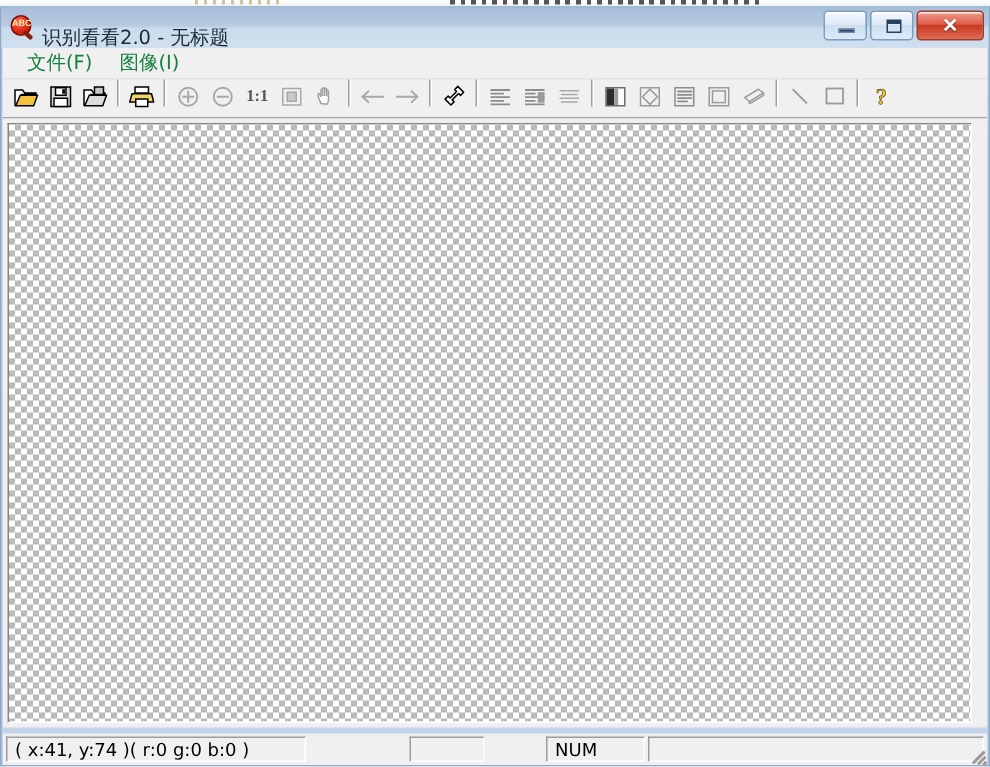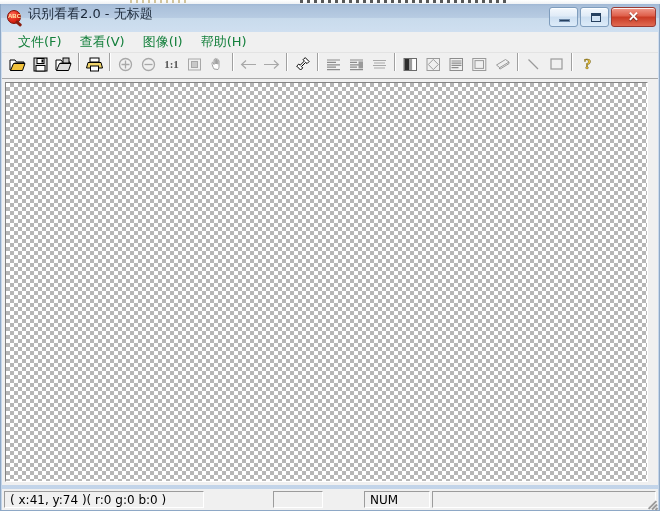--- a/index.html
+++ b/index.html
@@ -102,21 +102,21 @@
     position: absolute;
     left: 11px; top: 11px;
     width: 7px; height: 3px;
     background: #8a1c0c;
     transform: rotate(42deg);
     transform-origin: 0 0;
     border-radius: 1px;
   }
   .title-text {
     position: absolute;
-    left: 27px; top: 1px;
+    left: 27px; top: 12px;
     font-size: 13px;
     color: #1b2838;
     font-family: "DejaVu Sans", "Liberation Sans", sans-serif;
     white-space: nowrap;
   }
 
   .win-buttons {
     position: absolute;
     right: 3px; top: 3px;
     display: flex;
@@ -337,23 +337,21 @@
           </div>
           <div class="win-btn close">
             <div class="glyph-close">✕</div>
           </div>
         </div>
       </div>
     </div>
 
     <div class="menubar">
       <div class="menu-item">文件(F)</div>
-      <div class="menu-item">查看(V)</div>
       <div class="menu-item">图像(I)</div>
-      <div class="menu-item">帮助(H)</div>
     </div>
 
     <div class="toolbar">
 
       <div class="tbtn">
         <svg width="17" height="15" viewBox="0 0 17 15">
           <path d="M1 3h5l1.5 2H15v1H5.5L2.5 13H1z" fill="#fff" stroke="#000" stroke-width="1"></path>
           <path d="M4.5 6.5h11.5L13.5 13.5H1.5z" fill="#f3c33c" stroke="#000" stroke-width="1"></path>
         </svg>
       </div>

